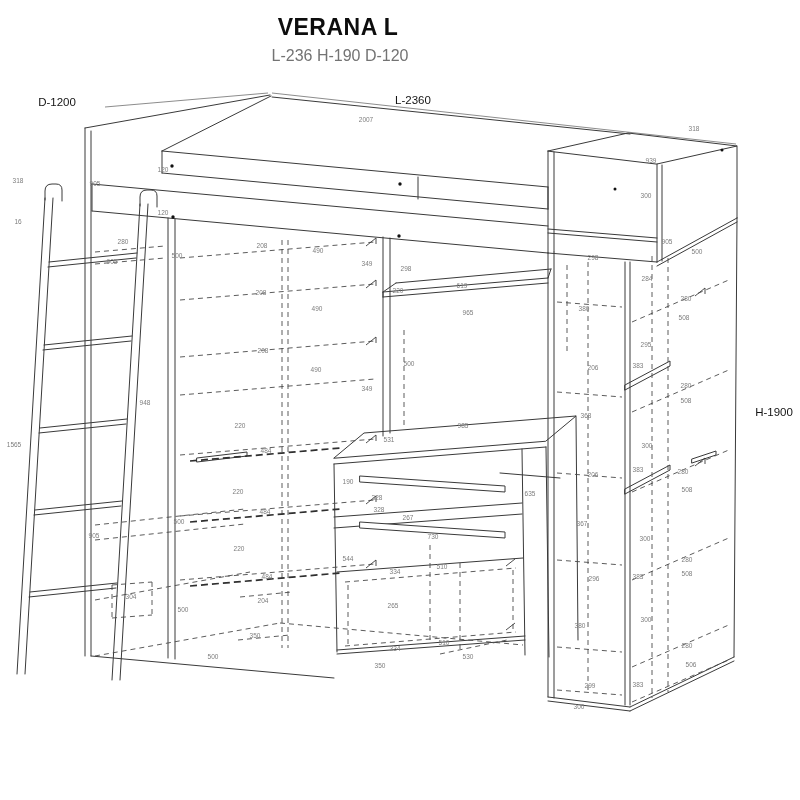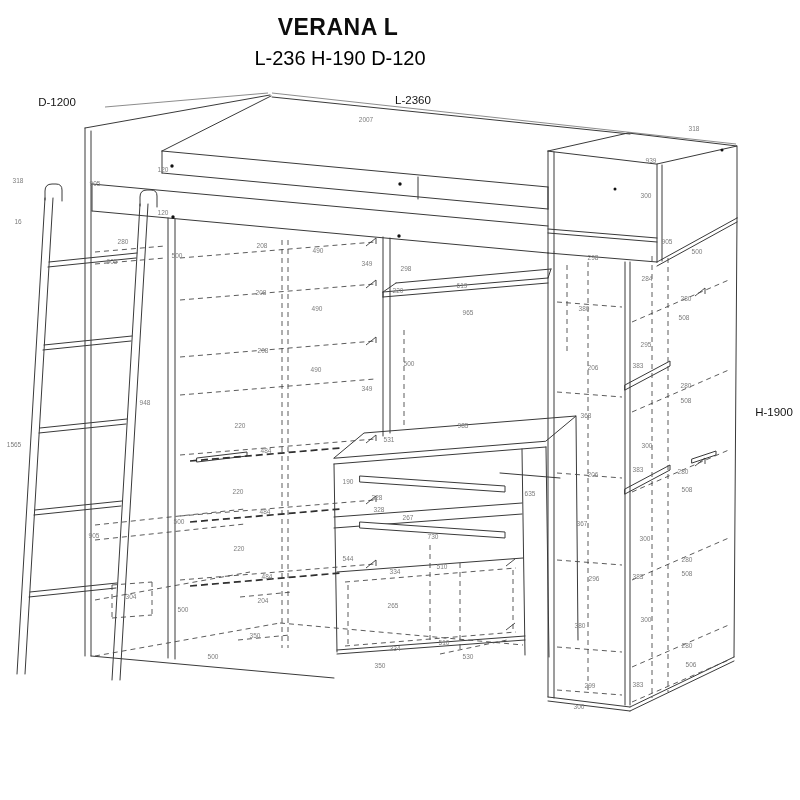--- a/index.html
+++ b/index.html
@@ -1,21 +1,21 @@
 <!DOCTYPE html>
 <html><head>
 <meta charset="utf-8">
 <style>
   html,body{margin:0;padding:0;background:#ffffff;}
   .page{position:relative;width:800px;height:800px;background:#ffffff;overflow:hidden;
         font-family:"Liberation Sans", sans-serif;}
   .title{position:absolute;top:14px;left:338px;transform:translateX(-50%);
          font-size:23px;font-weight:bold;color:#0d0d0d;letter-spacing:.5px;white-space:nowrap;}
   .subtitle{position:absolute;top:47px;left:340px;transform:translateX(-50%);
-         font-size:20px;color:#000000;white-space:nowrap;}
+         font-size:16px;color:#737373;white-space:nowrap;}
   .footer{position:absolute;top:748px;left:48px;font-size:17px;font-weight:bold;color:#0d0d0d;
          white-space:nowrap;}
   svg{position:absolute;top:0;left:0;}
   .solid{fill:none;stroke:#3a3a3a;stroke-width:1;stroke-linecap:round;}
   .thin{fill:none;stroke:#5a5a5a;stroke-width:.7;}
   .dashed{fill:none;stroke:#4a4a4a;stroke-width:.9;stroke-dasharray:5 4;}
   .dashedh{fill:none;stroke:#2f2f2f;stroke-width:1.7;stroke-dasharray:7 4;}
   .hook{fill:none;stroke:#3a3a3a;stroke-width:.9;}
   .fillp{fill:#ffffff;stroke:#3a3a3a;stroke-width:1;}
   text.dim{font-family:"Liberation Sans",sans-serif;font-size:6.5px;fill:#7d7d7d;text-anchor:middle;}

